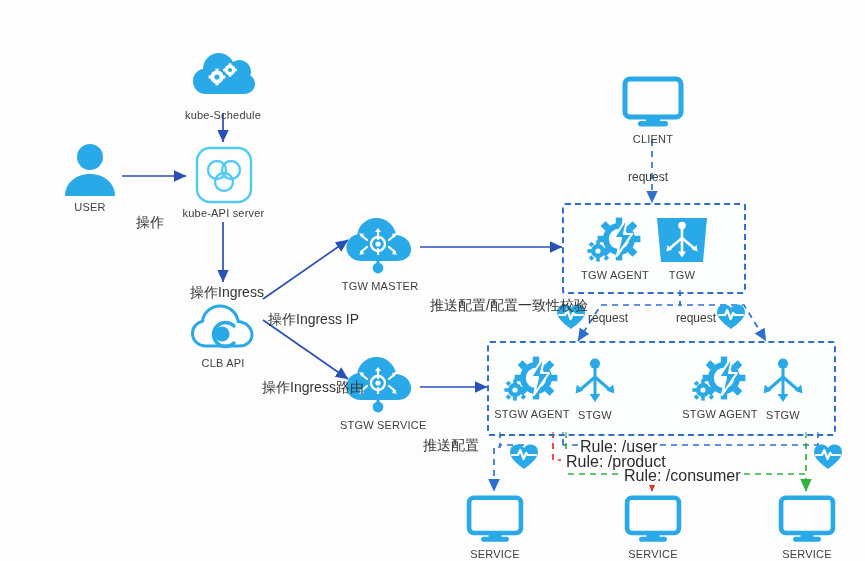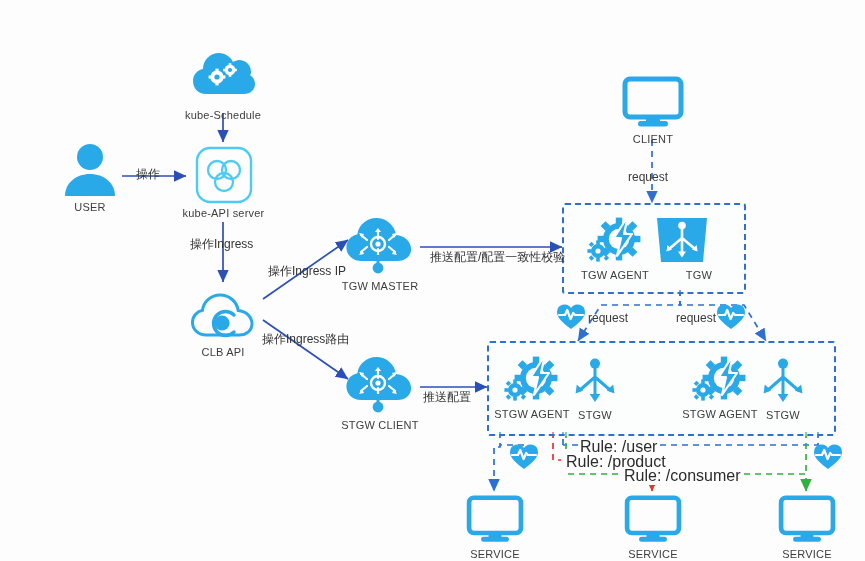--- a/index.html
+++ b/index.html
@@ -12,21 +12,21 @@
   #canvas{position:absolute;inset:0;width:865px;height:561px;}
   .node{position:absolute;text-align:center;}
   .node .glyph{display:block;margin:0 auto;}
   .node .cap{
     display:block;margin-top:3px;
     font-size:11px;color:#3d3d3d;letter-spacing:.2px;white-space:nowrap;
   }
   .elabel{
     position:absolute;font-size:12px;color:#3a3a3a;white-space:nowrap;
   }
-  .elabel.cn{font-size:12px;color:#333;}
+  .elabel.cn{font-size:14px;color:#333;margin-top:48px;}
   .rulelabel{
     position:absolute;font-size:16px;color:#2b2b2b;white-space:nowrap;
     background:#fdfdfe;padding:0 2px;
   }
   .group{
     position:absolute;border:2px dashed #2f6fd0;border-radius:3px;
     background:rgba(250,251,253,.35);
   }
   .hb{position:absolute;}
 </style>
@@ -122,21 +122,21 @@
 <div class="node" style="left:176px;top:146px;width:95px;">
   <svg class="glyph" width="58" height="58" viewBox="0 0 58 58">
     <rect x="2" y="2" width="54" height="54" rx="13" fill="none" stroke="#4ecbf5" stroke-width="2.4"></rect>
     <circle cx="22" cy="24" r="9" fill="none" stroke="#4ecbf5" stroke-width="2.3"></circle>
     <circle cx="36" cy="24" r="9" fill="none" stroke="#4ecbf5" stroke-width="2.3"></circle>
     <circle cx="29" cy="36" r="9" fill="none" stroke="#4ecbf5" stroke-width="2.3"></circle>
   </svg>
   <span class="cap">kube-API server</span>
 </div>
 
-<div class="node" style="left:185px;top:291px;width:76px;">
+<div class="node" style="left:185px;top:302px;width:76px;">
   <svg class="glyph" width="66" height="52" viewBox="0 0 66 52">
     <path d="M16 44c-7.5 0-13.5-5.6-13.5-12.6 0-6 4.3-11 10-12.2C13.6 10.5 21 4 30 4c9.3 0 17 6.8 18.2 15.6 8 .6 13.8 6.4 13.8 13.2 0 6.4-5.4 11.2-12.6 11.2z" fill="none" stroke="#29a9e8" stroke-width="3"></path>
     <path d="M44 24a12 12 0 1 0 0 17" fill="none" stroke="#29a9e8" stroke-width="3.4" stroke-linecap="round"></path>
     <circle cx="32" cy="32" r="7.6" fill="#29a9e8"></circle>
   </svg>
   <span class="cap">CLB API</span>
 </div>
 
 <div class="node" style="left:340px;top:215px;width:80px;">
   <svg class="glyph" width="72" height="62" viewBox="0 0 72 62">
@@ -170,21 +170,21 @@
     <g fill="#fff">
       <path d="M34 13l3 4h-6z"></path>
         <path d="M15 18l5 1-2 4z"></path>
         <path d="M53 18l-5 1 2 4z"></path>
       <path d="M15 40l5-1-2-4z"></path>
         <path d="M53 40l-5-1 2-4z"></path>
     </g>
     <path d="M34 40v10" stroke="#29a9e8" stroke-width="3" fill="none"></path>
     <circle cx="34" cy="53" r="5.4" fill="#29a9e8"></circle>
   </svg>
-  <span class="cap">STGW CLIENT</span>
+  <span class="cap">STGW SERVICE</span>
 </div>
 
 <div class="node" style="left:618px;top:76px;width:70px;">
   <svg class="glyph" width="62" height="54" viewBox="0 0 62 54">
     <rect x="3" y="3" width="56" height="38" rx="5" fill="none" stroke="#29a9e8" stroke-width="5"></rect>
     <path d="M24 41h14v5H24z" fill="#29a9e8"></path>
     <rect x="16" y="45" width="30" height="5.4" rx="2.7" fill="#29a9e8"></rect>
   </svg>
   <span class="cap">CLIENT</span>
 </div>
@@ -217,21 +217,21 @@
          <rect x="46.2" y="8.6" width="6.8" height="6.6" transform="rotate(45 49.6 11.9)"></rect>
          <rect x="19" y="34.8" width="6.8" height="6.6" transform="rotate(45 22.4 38.1)"></rect>
         </g>
     </g>
     <circle cx="36" cy="25" r="10.2" fill="#fdfdfe"></circle>
     <path d="M45 2L31 24h7l-4 18 15-22h-8z" fill="#29a9e8" stroke="#fdfdfe" stroke-width="2.2" stroke-linejoin="round"></path>
   </svg>
   <span class="cap">TGW AGENT</span>
 </div>
 
-<div class="node" style="left:652px;top:216px;width:60px;text-align:right;">
+<div class="node" style="left:652px;top:216px;width:60px;">
   <svg class="glyph" width="58" height="50" viewBox="0 0 58 50">
     <path d="M4 2h50l-4 44H8z" fill="#29a9e8"></path>
     <g stroke="#fff" stroke-width="2.6" fill="none" stroke-linecap="round">
       <path d="M29 12v27M29 22L16 33M29 22l13 11"></path>
     </g>
     <circle cx="29" cy="9.6" r="3.8" fill="#fff"></circle>
     <g fill="#fff">
       <path d="M29 41.5l-4-6h8z"></path>
         <path d="M13.4 35.6l1-6.6 4.6 4.6z"></path>
         <path d="M44.6 35.6l-1-6.6-4.6 4.6z"></path>

